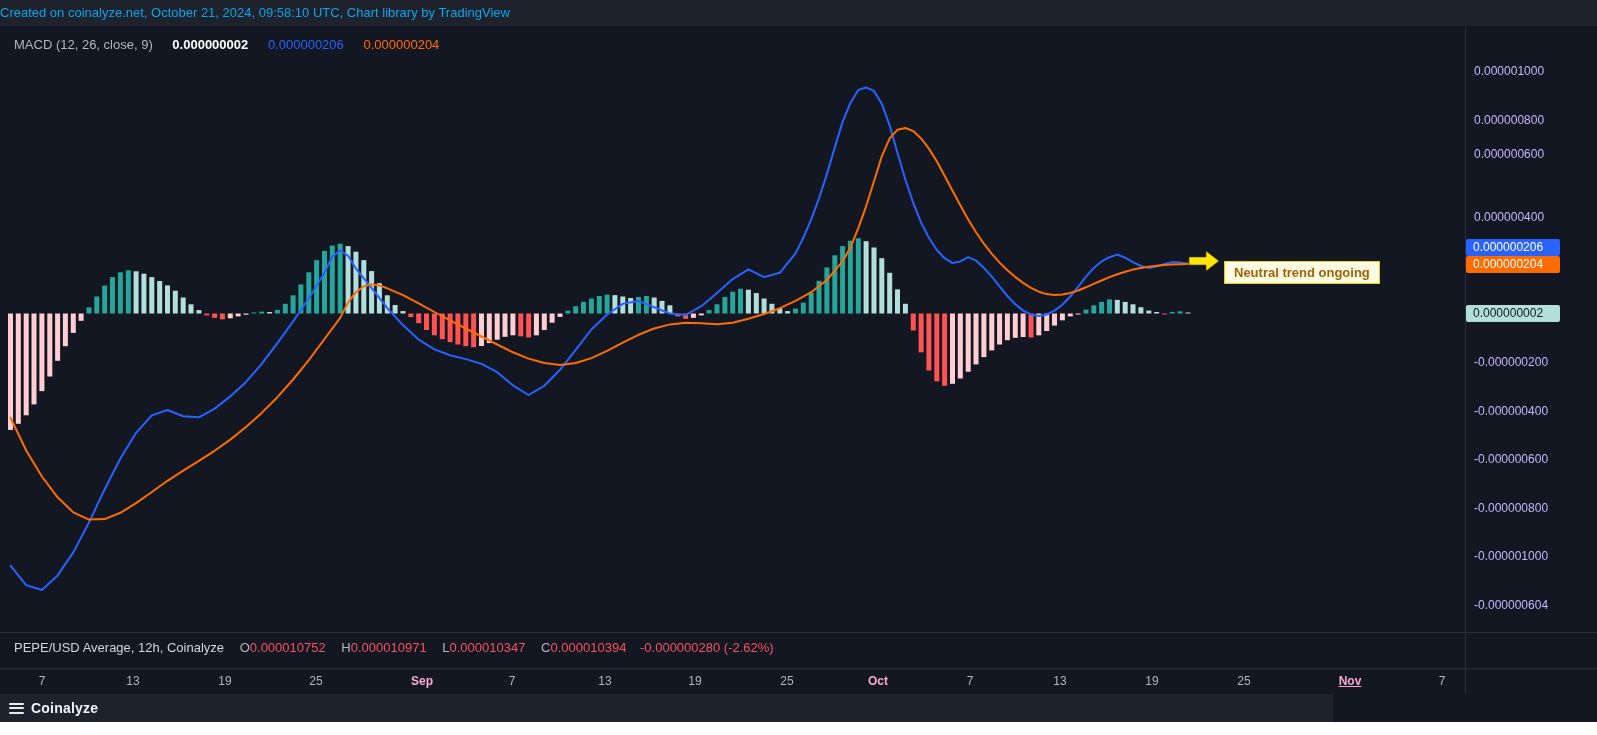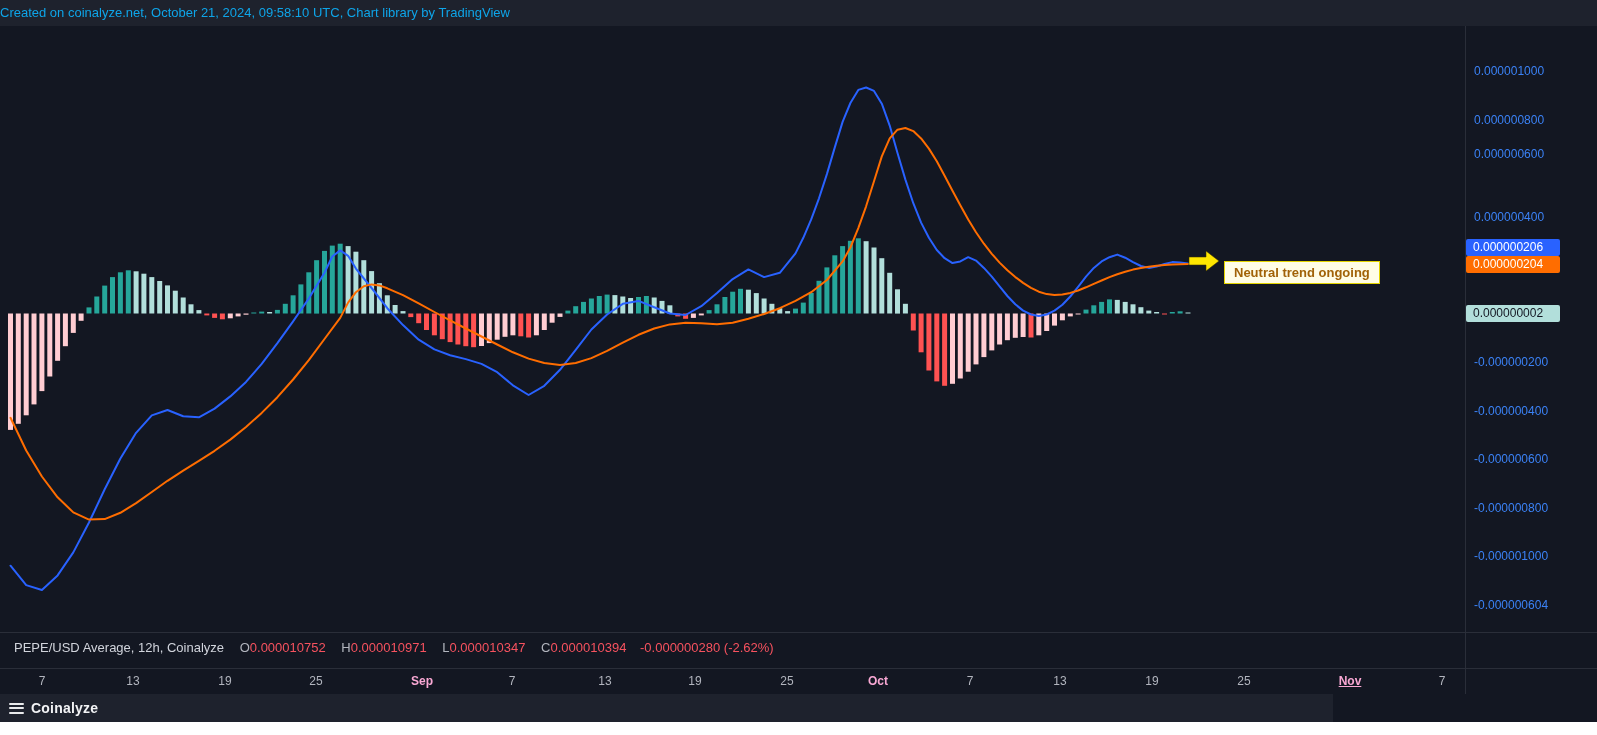--- a/index.html
+++ b/index.html
@@ -21,21 +21,21 @@
   .lg-val{margin-left:16px;}
   .lg-val.hist{color:#FFFFFF;font-weight:bold;}
   .lg-val.macd{color:#2962FF;}
   .lg-val.signal{color:#FF6D00;}
   .ohlc{margin-left:12px;}
   .ohlc .k{color:#B2B5BE;}
   .ohlc .v, .chg{color:#F7525F;}
   .chg{margin-left:10px;}
   
   .price-axis{position:absolute;left:1466px;top:26px;width:131px;height:606px;}
-  .ytick{position:absolute;left:8px;height:16px;line-height:16px;font-size:12px;color:#3b82f6;white-space:nowrap;}
+  .ytick{position:absolute;left:8px;height:16px;line-height:16px;font-size:12px;color:#c4b5fd;white-space:nowrap;}
   .badge{position:absolute;left:0;width:94px;height:17px;line-height:17px;font-size:12px;
          padding-left:7px;box-sizing:border-box;border-radius:2px;white-space:nowrap;}
   .badge.b0{top:213px;} 
   .badge.b1{top:230px;} 
   .badge.b2{top:279px;} 
   
   .annot-arrow{position:absolute;left:1188px;top:250px;width:32px;height:22px;}
   .annot-label{position:absolute;left:1224px;top:261px;height:21px;line-height:21px;padding:0 9px;
                background:#FFFDE6;border:1px solid #E3D400;color:#a16207;font-weight:bold;font-size:13px;white-space:nowrap;}
   
@@ -210,20 +210,26 @@
         <rect x="1154.1" y="286.0" width="5" height="1.5" fill="#B2DFDB"></rect>
         <rect x="1162.0" y="287.5" width="5" height="1.0" fill="#FF5252"></rect>
         <rect x="1169.8" y="286.0" width="5" height="1.5" fill="#26A69A"></rect>
         <rect x="1177.6" y="285.3" width="5" height="2.2" fill="#26A69A"></rect>
         <rect x="1185.5" y="286.5" width="5" height="1.0" fill="#B2DFDB"></rect>
         <polyline points="10.5,539.7 26.2,559.1 41.9,564.0 57.6,549.4 73.3,526.4 89.0,496.5 104.7,463.3 120.4,432.5 136.1,406.8 151.8,389.4 167.5,384.0 183.2,390.3 198.9,391.3 214.6,382.6 230.3,370.4 246.0,355.9 261.7,337.9 277.4,317.1 293.1,295.3 308.8,272.5 324.5,246.8 332.3,230.5 340.2,224.4 348.1,229.8 355.9,242.6 371.6,262.0 387.3,282.2 403.0,299.1 418.7,313.7 434.4,323.4 450.1,329.2 465.8,333.1 481.5,337.9 497.2,346.2 512.9,359.3 528.6,369.0 544.3,359.8 560.0,343.8 575.7,323.9 591.4,303.5 607.1,288.5 622.8,277.8 638.5,274.9 654.2,281.2 669.9,287.5 685.6,289.0 701.3,280.2 717.0,267.1 732.7,253.1 748.4,243.4 764.1,251.1 779.8,246.8 795.5,227.4 803.3,211.8 811.2,193.4 819.0,172.3 826.9,148.1 834.8,121.4 842.6,95.9 850.4,77.0 858.3,63.9 866.1,61.5 874.0,64.9 881.8,77.7 889.7,99.6 897.5,127.0 905.4,153.6 913.3,177.2 921.1,196.6 928.9,211.8 936.8,224.0 944.6,232.2 952.5,237.1 960.3,235.4 968.2,231.2 976.0,234.6 983.9,241.9 991.8,250.6 999.6,260.3 1007.4,270.0 1015.3,278.3 1023.1,284.6 1031.0,288.5 1038.8,289.9 1046.7,288.5 1054.5,284.6 1062.4,278.8 1070.3,270.5 1078.1,260.8 1086.0,250.6 1093.8,241.9 1101.6,235.4 1109.5,231.2 1117.3,228.6 1125.2,231.7 1133.0,236.1 1140.9,240.0 1148.8,241.9 1156.6,240.5 1164.5,238.0 1172.3,236.1 1180.1,236.6 1188.0,237.5" fill="none" stroke="#2962FF" stroke-width="2" stroke-linejoin="round" stroke-linecap="round"></polyline>
         <polyline points="10.5,391.8 26.2,424.5 41.9,450.5 57.6,471.3 73.3,486.4 89.0,493.6 104.7,493.1 120.4,486.8 136.1,477.1 151.8,466.0 167.5,454.8 183.2,444.6 198.9,434.9 214.6,424.8 230.3,413.6 246.0,401.0 261.7,386.9 277.4,371.2 293.1,353.5 308.8,334.1 324.5,313.0 340.2,291.9 348.1,276.6 355.9,266.2 363.8,260.3 371.6,258.4 379.4,259.4 387.3,262.3 403.0,269.1 418.7,277.3 434.4,286.0 450.1,294.3 465.8,302.5 481.5,310.5 497.2,318.5 512.9,326.3 528.6,332.6 544.3,337.0 560.0,338.9 575.7,337.0 591.4,332.1 607.1,324.8 622.8,316.6 638.5,308.8 654.2,302.5 669.9,298.4 685.6,296.7 701.3,297.2 717.0,298.2 732.7,296.7 748.4,292.8 764.1,288.0 779.8,282.2 795.5,274.9 811.2,266.2 826.9,254.0 842.6,235.4 850.4,221.5 858.3,202.1 866.1,180.3 874.0,155.3 881.8,130.4 889.7,112.4 897.5,103.7 905.4,102.0 913.3,105.1 921.1,112.4 928.9,122.6 936.8,135.2 944.6,149.8 952.5,164.8 960.3,179.3 968.2,193.4 976.0,206.3 983.9,217.7 991.8,227.8 999.6,236.6 1007.4,244.3 1015.3,251.1 1023.1,256.9 1031.0,261.8 1038.8,265.7 1046.7,268.1 1054.5,269.1 1062.4,268.6 1070.3,266.9 1078.1,264.5 1086.0,261.3 1093.8,257.9 1101.6,254.5 1109.5,251.1 1117.3,248.2 1125.2,245.8 1133.0,243.6 1140.9,241.9 1148.8,240.7 1156.6,239.7 1164.5,239.0 1172.3,238.5 1180.1,238.3 1188.0,238.0" fill="none" stroke="#FF6D00" stroke-width="2" stroke-linejoin="round" stroke-linecap="round"></polyline>
       </svg>
   </div>
 
+  <div class="legend legend-macd">
+    <span>MACD (12, 26, close, 9)</span>
+    <span class="lg-val hist">0.000000002</span>
+    <span class="lg-val macd">0.000000206</span>
+    <span class="lg-val signal">0.000000204</span>
+  </div>
 
   <div class="annot-arrow">
     <svg width="32" height="22" viewBox="0 0 32 22">
       <path d="M1 7 L18 7 L18 1 L31 11 L18 21 L18 15 L1 15 Z" fill="#FFE600" stroke="rgba(60,50,0,0.55)" stroke-width="1"></path>
     </svg>
   </div>
   <div class="annot-label">Neutral trend ongoing</div>
 
   <div class="price-axis">
     <div id="yticks">

